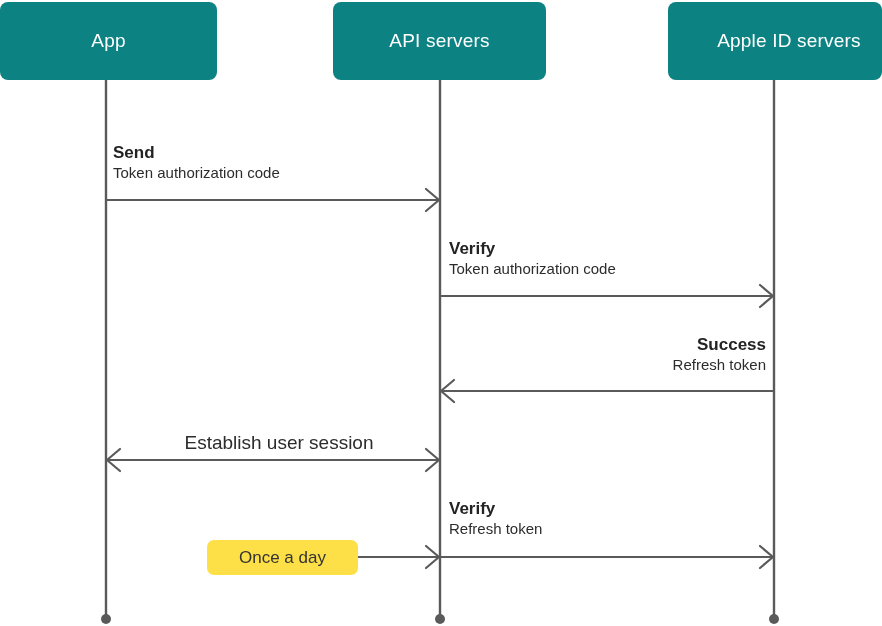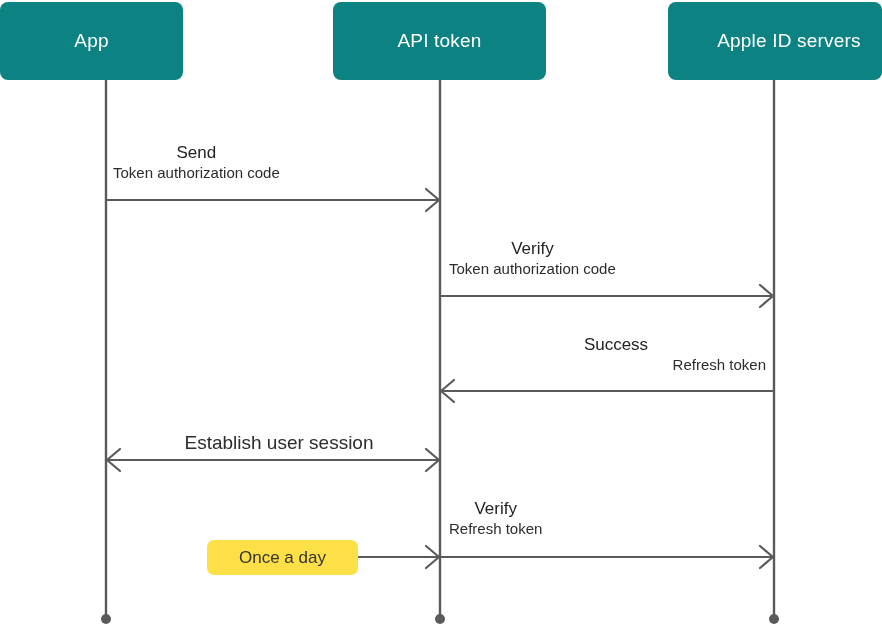--- a/index.html
+++ b/index.html
@@ -44,23 +44,22 @@
   
   .msg-label {
     position: absolute;
     line-height: 1.22;
     color: #2a2a2a;
     white-space: nowrap;
   }
   .msg-title {
     display: block;
     font-size: 17px;
-    font-weight: 400;
+    font-weight: 700;
     color: #232323;
-    text-align: center;
   }
   .msg-sub {
     display: block;
     font-size: 15px;
     font-weight: 400;
     color: #2c2c2c;
   }
   .msg-label.align-left  { text-align: left; }
   .msg-label.align-right { text-align: right; }
   .msg-label.align-center{ text-align: center; }
@@ -122,26 +121,26 @@
       <line x1="346" y1="557" x2="439" y2="557"></line>
       <polyline points="426,546 439,557 426,568"></polyline>
     </g>
 
     <g stroke="#5a5a5a" stroke-width="2.2" fill="none" stroke-linecap="round" stroke-linejoin="round">
       <line x1="440" y1="557" x2="773" y2="557"></line>
       <polyline points="760,546 773,557 760,568"></polyline>
     </g>
   </svg>
 
-  <div class="participant" style="left:0px; top:2px; width:183px; background:#0d8282;">
+  <div class="participant" style="left:0px; top:2px; width:217px; background:#0d8282;">
     <span>App</span>
   </div>
 
   <div class="participant" style="left:333px; top:2px; width:213px; background:#0d8282;">
-    <span>API token</span>
+    <span>API servers</span>
   </div>
 
   <div class="participant" style="left:668px; top:2px; width:214px; background:#0d8282;padding-left:28px;">
     <span>Apple ID servers</span>
   </div>
 
   <div class="msg-label align-left" style="left:113px; top:143px;">
     <span class="msg-title">Send</span>
     <span class="msg-sub">Token authorization code</span>
   </div>

